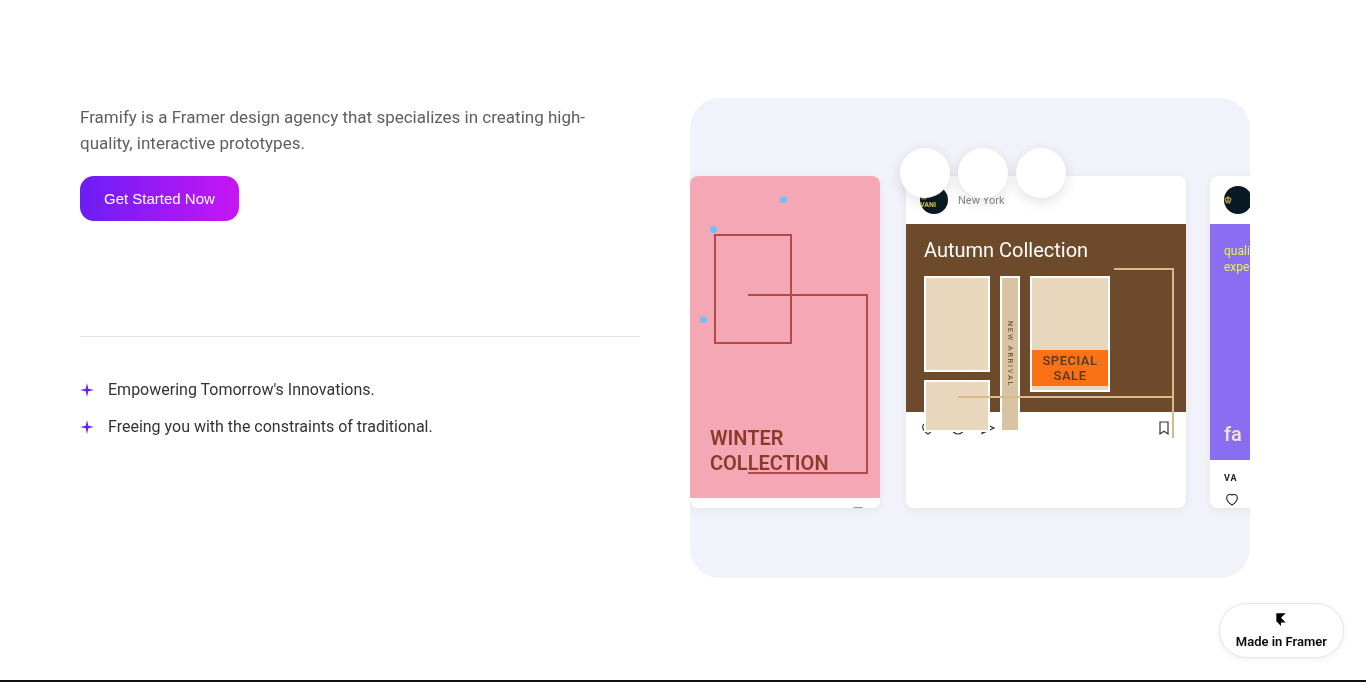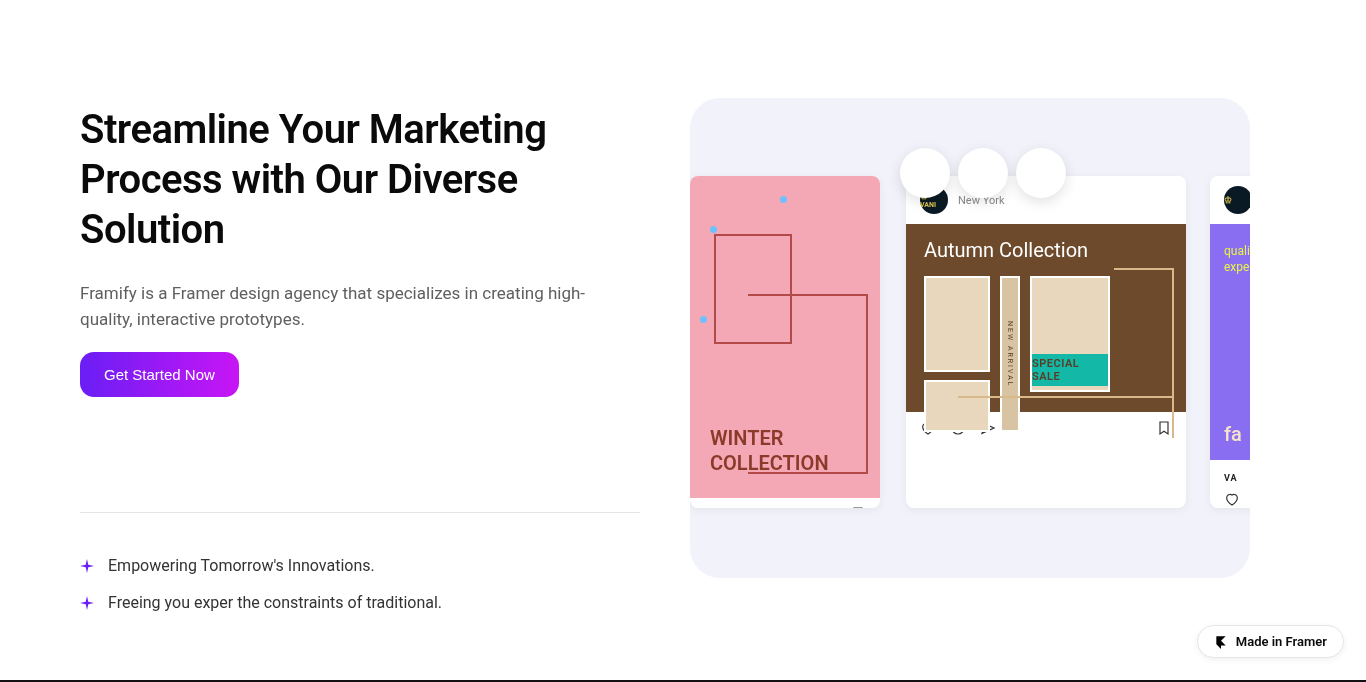--- a/index.html
+++ b/index.html
@@ -186,22 +186,22 @@
     background: #e8d7bc;
     border: 2px solid #fff;
   }
   .tA { width: 66px; height: 96px; }
   .tB { width: 66px; height: 52px; }
   .tC { width: 20px; height: 156px; background:#d8c3a3; border:2px solid #fff; display:flex; align-items:center; justify-content:center; }
   .tC span { writing-mode: vertical-rl; font-size: 7px; letter-spacing: 2px; color:#5a3d24; }
   .tD { width: 80px; height: 116px; position: relative; }
   .tD .sale {
     position:absolute; bottom:4px; left:0; right:0;
-    background:#14b8a6; color:#5a3d24;
-    font-size:11px; text-align:left; padding:3px 0; letter-spacing:0.5px; font-weight:600;
+    background:#f97316; color:#5a3d24;
+    font-size:13px; text-align:center; padding:3px 0; letter-spacing:0.5px; font-weight:600;
   }
   .brown-line {
     position:absolute; border:1px solid #d8b98a;
   }
   .bl1 { top: 44px; right: 12px; width: 60px; height: 0; }
   .bl2 { top: 44px; right: 12px; width: 0; height: 170px; }
   .bl3 { bottom: 14px; left: 52px; right:12px; height:0; }
 
   .card-actions {
     display:flex; align-items:center; justify-content:space-between;
@@ -229,50 +229,50 @@
     bottom: 24px;
     background:#fff;
     border: 1px solid #e5e5e5;
     border-radius: 999px;
     padding: 8px 16px;
     display:flex; align-items:center; gap:8px;
     font-size: 13px;
     font-weight: 600;
     color:#0a0a0a;
     box-shadow: 0 2px 6px rgba(0,0,0,0.06);
+    flex-direction: column;
   }
   .framer-badge svg { width:14px; height:14px; fill:#000; }
 
   .bottom-edge {
     position:absolute; left:0; right:0; bottom:0; height:2px; background:#111;
   }
 </style>
 </head>
 <body>
 
 <div class="page">
   <div class="left">
-    <h1 class="headline">Streamline Your Marketing Process with Our Diverse Solution</h1>
     <p class="subhead">Framify is a Framer design agency that specializes in creating high-quality, interactive prototypes.</p>
     <button class="cta">Get Started Now</button>
 
     <hr class="divider">
 
     <div class="features">
       <div class="feature-row">
         <svg class="star" viewBox="0 0 24 24">
             <path d="M12 0l2.2 9.8L24 12l-9.8 2.2L12 24l-2.2-9.8L0 12l9.8-2.2z"></path>
           </svg>
         <span class="feature-text">Empowering Tomorrow's Innovations.</span>
       </div>
       <div class="feature-row">
         <svg class="star" viewBox="0 0 24 24">
             <path d="M12 0l2.2 9.8L24 12l-9.8 2.2L12 24l-2.2-9.8L0 12l9.8-2.2z"></path>
           </svg>
-        <span class="feature-text">Freeing you exper the constraints of traditional.</span>
+        <span class="feature-text">Freeing you with the constraints of traditional.</span>
       </div>
     </div>
   </div>
 
   <div class="right">
     <div class="panel">
 
       <div class="dots">
         <div class="dot"></div>
         <div class="dot"></div>

